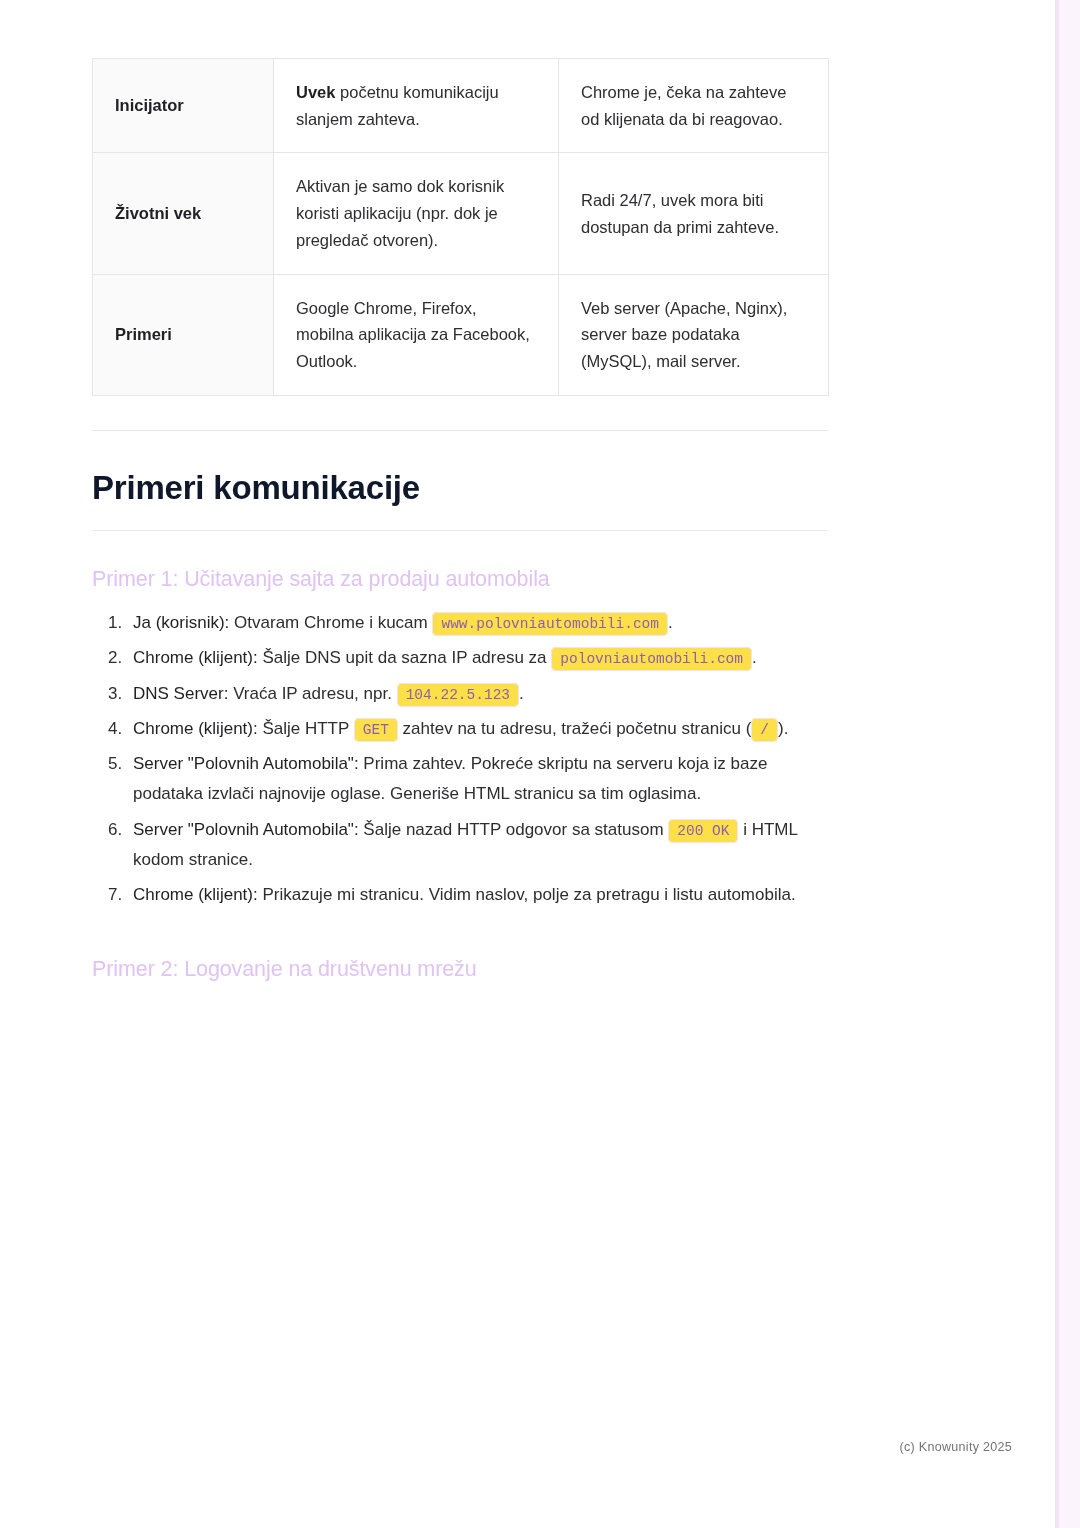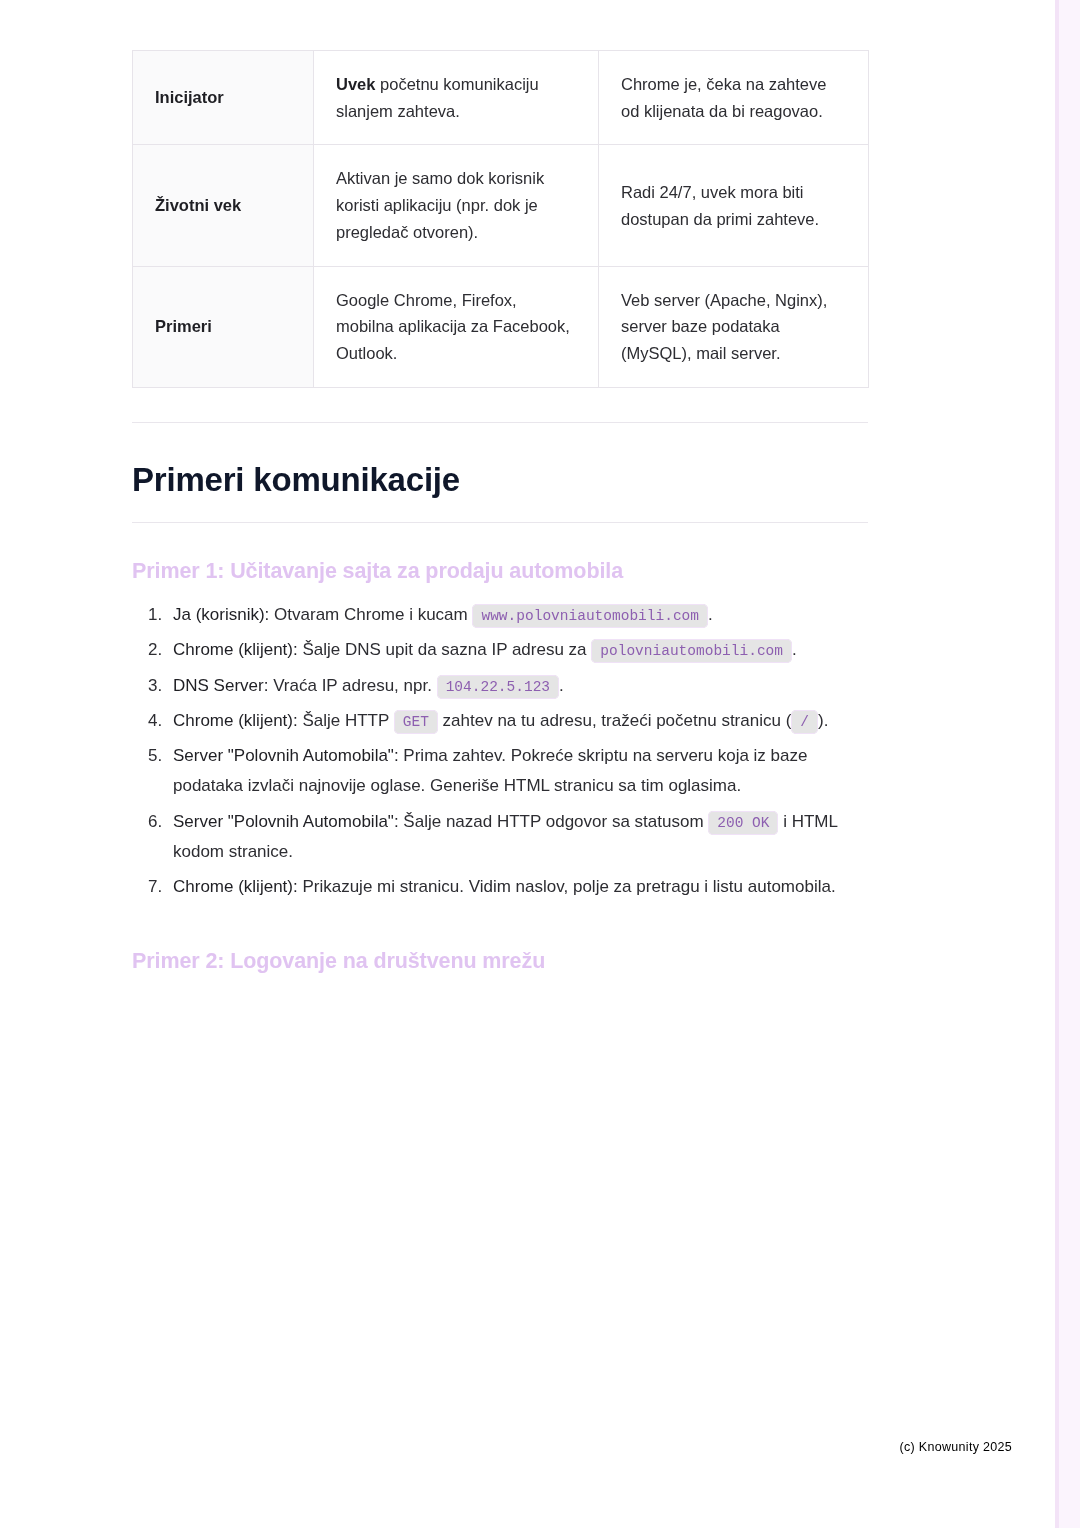--- a/index.html
+++ b/index.html
@@ -25,23 +25,22 @@
   }
   .edge-strip-2 {
     position: absolute;
     top: 0; right: 0;
     width: 21px; height: 1528px;
     background: #fbf4fd;
   }
   .content {
     position: absolute;
     left: 92px;
-    top: 4px;
-    width: 736px;
-    margin-left: 40px;
+    top: 12px;
+    width: 736px;
   }
 
   
   table.compare {
     border-collapse: collapse;
     width: 736px;
     margin-top: 46px;
     table-layout: fixed;
   }
   table.compare td {
@@ -82,21 +81,21 @@
   }
   p.lead {
     font-size: 17px;
     color: #2d2d32;
     margin: 27px 0 0 0;
     line-height: 1.55;
   }
   h2.sub-title {
     font-size: 21.5px;
     color: #e0c3f1;
-    font-weight: bold;
+    font-weight: normal;
     margin: 36px 0 0 0;
     letter-spacing: -0.1px;
   }
   h2.sub-title.second { margin-top: 47px; }
 
   
   ol.steps {
     margin: 16px 0 0 0;
     padding-left: 35px;
     list-style: decimal;
@@ -107,35 +106,35 @@
     color: #2d2d32;
     margin-bottom: 5px;
     padding-left: 6px;
   }
   ol.steps li::marker { color: #2d2d32; }
   ol.steps li b { font-weight: normal; color: #1f1f24; }
 
   code.inline {
     font-family: "Liberation Mono", monospace;
     font-size: 14.5px;
-    background: #e5e5e5;
+    background: #fde047;
     border: 1px solid #f0e2f7;
     border-radius: 5px;
     padding: 3px 8px;
     color: #8d5fb0;
     white-space: nowrap;
   }
 
   
   .footer {
     position: absolute;
     right: 68px;
     top: 1440px;
     font-size: 12.5px;
-    color: #000000;
+    color: #737373;
     letter-spacing: 0.3px;
   }
 </style>
 </head>
 <body>
 
 <div class="page">
 
   <div class="edge-strip-2"></div>
   <div class="edge-strip-1"></div>

